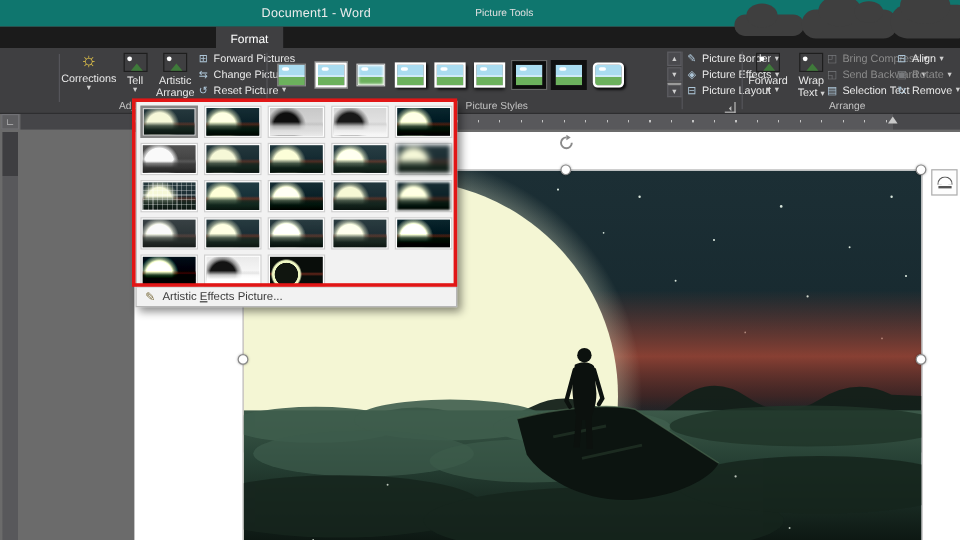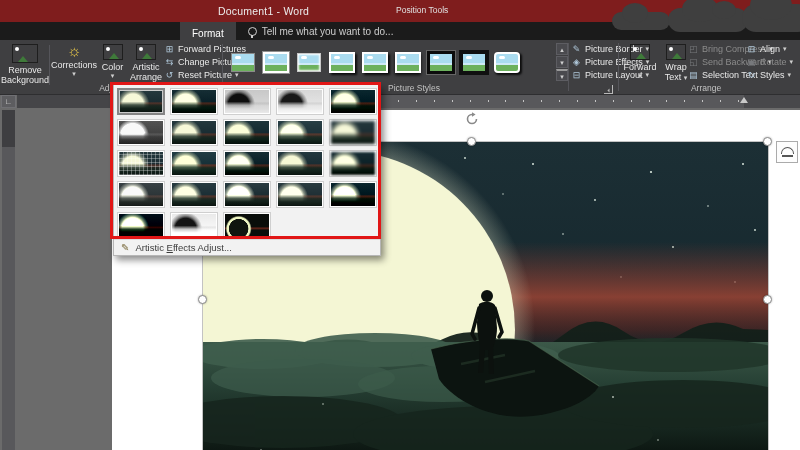--- a/index.html
+++ b/index.html
@@ -1,20 +1,20 @@
 <!DOCTYPE html>
 <html><head>
 <meta charset="utf-8">
 <style>
   html,body{margin:0;padding:0}
   body{width:800px;height:450px;position:relative;overflow:hidden;
        font-family:"Liberation Sans",sans-serif;background:#6b6b6b;
        -webkit-font-smoothing:antialiased}
   
-  .titlebar{position:absolute;left:0;top:0;width:800px;height:22px;background:#7f1d1d;z-index:6}
+  .titlebar{position:absolute;left:0;top:0;width:800px;height:22px;background:#0f766e;z-index:6}
   .qat{position:absolute;left:8px;top:2px;display:flex;gap:7px;align-items:center}
   .qat-btn{font-size:11px;color:#d6d6d6;line-height:18px;cursor:default}
   .doc-title{position:absolute;left:218px;top:5px;font-size:10.5px;color:#ececec;letter-spacing:.2px}
   .ctx-label{position:absolute;left:396px;top:5px;font-size:8.5px;color:#e0e0e0}
   .cloud{position:absolute;background:#3f3f3f;border-radius:50px;z-index:7}
   .cloud::before,.cloud::after{content:'';position:absolute;background:#3f3f3f;border-radius:50%}
   .cloud.c1{left:612px;top:12px;width:58px;height:18px}
   .cloud.c1::before{left:10px;top:-9px;width:26px;height:20px}
   .cloud.c2{left:668px;top:8px;width:80px;height:24px}
   .cloud.c2::before{left:14px;top:-12px;width:36px;height:26px}
@@ -145,62 +145,53 @@
       <span class="qat-btn" title="redo"></span>
       <span class="qat-btn" title="format-painter"></span>
       <span class="qat-btn" title="print-preview"></span>
       <span class="qat-btn" title="quick-print"></span>
       <span class="qat-btn" title="open"></span>
       <span class="qat-btn" title="new-document"></span>
       <span class="qat-btn" title="paste"></span>
       <span class="qat-btn" title="customize-qat"></span>
     </div>
   <span class="doc-title">Document1 - Word</span>
-  <span class="ctx-label">Position Tools</span>
+  <span class="ctx-label">Picture Tools</span>
 </div>
 <div class="cloud c1"></div>
 <div class="cloud c2"></div>
 <div class="cloud c3"></div>
 
 <div class="tabrow">
   <div class="tabs">
 
   <span class="tab"></span>
       <span class="tab"></span>
       <span class="tab"></span>
       <span class="tab"></span>
       <span class="tab"></span>
       <span class="tab"></span>
       <span class="tab"></span>
       <span class="tab"></span>
       <span class="tab"></span>
       <span class="tab"></span>
     </div>
   <span class="tab active">Format</span>
-  <div class="tellme">
-    <span class="bulb"></span>
-    <span>Tell me what you want to do...</span>
-  </div>
 </div>
 
 <div class="ribbon">
-  <div class="bigbtn" style="left:2px;width:46px">
-    <span class="pic big"></span>
-    <span>Remove</span>
-      <span>Background</span>
-  </div>
   <div class="vsep short" style="left:49px;top:5px"></div>
   <div class="bigbtn" style="left:52px;width:44px">
     <span class="sun">☼</span>
     <span>Corrections</span>
       <span class="caret">▾</span>
   </div>
   <div class="bigbtn" style="left:97px;width:31px">
     <span class="pic"></span>
-    <span>Color</span>
+    <span>Tell</span>
       <span class="caret">▾</span>
   </div>
   <div class="bigbtn" style="left:129px;width:34px">
     <span class="pic"></span>
     <span>Artistic</span>
     <span><span>Arrange</span> <span class="caret">▾</span></span>
   </div>
   <div class="smallcol" style="left:164px">
 
   <div class="srow">
@@ -313,21 +304,21 @@
         <span>Align</span>
         <span class="caret">▾</span>
       </div>
       <div class="srow disabled">
         <span class="g">▣</span>
         <span>Rotate</span>
         <span class="caret">▾</span>
       </div>
       <div class="srow">
         <span class="g">↻</span>
-        <span>Styles</span>
+        <span>Remove</span>
         <span class="caret">▾</span>
       </div>
     </div>
 
   <div class="grplabel" style="left:2px;width:218px">Adjust</div>
   <div class="grplabel" style="left:226px;width:376px">Picture Styles</div>
   <div class="grplabel" style="left:614px;width:184px">Arrange</div>
   <div class="launcher"></div>
 </div>
 
@@ -522,16 +513,16 @@
       </div>
       <div class="thumb fxcopy" title="Photocopy">
         <div class="fx"></div>
       </div>
       <div class="thumb fxedges" title="Glow Edges">
         <div class="fx"></div>
       </div>
     </div>
   <div class="fx-options">
     <span class="ico">✎</span>
-    <span><span>Artistic </span><span class="key">E</span><span>ffects Adjust...</span></span>
+    <span><span>Artistic </span><span class="key">E</span><span>ffects Picture...</span></span>
   </div>
 </div>
 <div class="red-annot"></div>
 
 </body></html>

